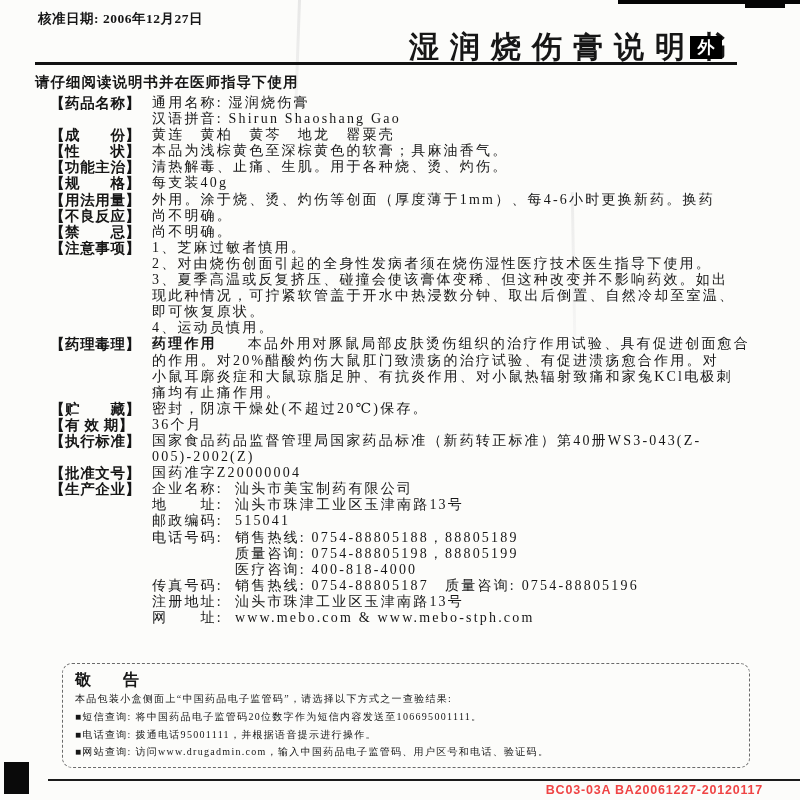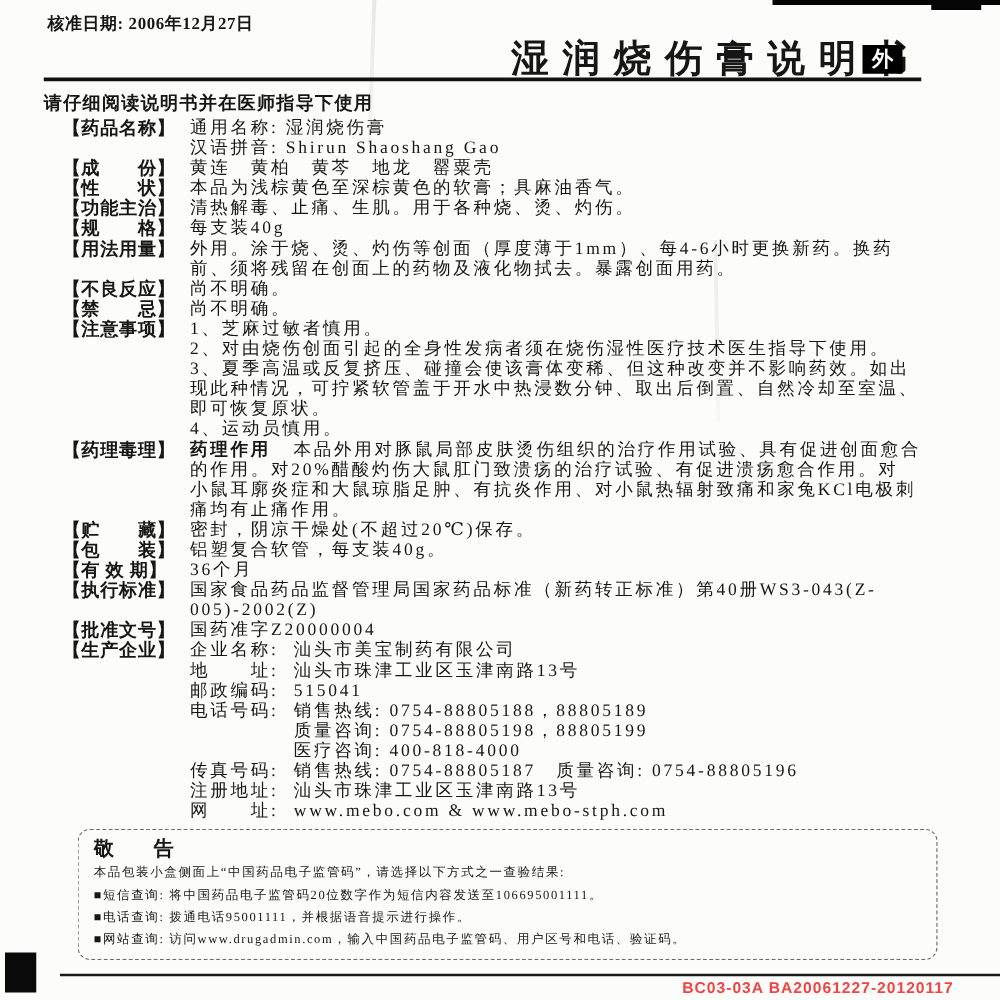--- a/index.html
+++ b/index.html
@@ -28,21 +28,21 @@
   .subtitle { position:absolute; left:35px; top:73px; width:702px; text-align:left;
               font-size:14.5px; font-weight:bold; letter-spacing:1px; }
 
   
   .body { position:absolute; left:50px; top:95px; width:706px; }
   .sec { display:flex; align-items:flex-start; }
   .lab { width:102px; flex-shrink:0; font-weight:bold; font-size:14.5px; letter-spacing:.6px;
          line-height:16.1px; white-space:nowrap; }
   .cnt { flex:1; min-width:0; }
   .ln  { font-size:14px; letter-spacing:2.2px; line-height:16.1px; white-space:nowrap; }
-  .lead { font-weight:bold; margin-right:18px;text-align:center; }
+  .lead { font-weight:bold; margin-right:31px;text-align:center; }
   .kv { display:flex; align-items:flex-start; }
   .k  { width:83px; flex-shrink:0; font-size:14px; letter-spacing:2.2px; line-height:16.1px; white-space:nowrap; }
   .v  { font-size:14px; letter-spacing:2.2px; line-height:16.1px; white-space:nowrap; }
   .vcol { min-width:0; }
 
   
   .notice { position:absolute; left:62px; top:663px; width:688px; height:105px;
             box-sizing:border-box; border:1.5px dashed #6b6b6b; border-radius:10px;
             padding:6px 12px 0 12px; }
   .nhead { text-align:left; font-weight:bold; font-size:16px; letter-spacing:8px; line-height:20px; }
@@ -107,21 +107,20 @@
       <span class="lab">【规　　格】</span>
       <div class="cnt">
         <div class="ln">每支装40g</div>
       </div>
     </div>
 
     <div class="sec">
       <span class="lab">【用法用量】</span>
       <div class="cnt">
         <div class="ln">外用。涂于烧、烫、灼伤等创面（厚度薄于1mm）、每4-6小时更换新药。换药</div>
-        <div class="ln">前、须将残留在创面上的药物及液化物拭去。暴露创面用药。</div>
       </div>
     </div>
 
     <div class="sec">
       <span class="lab">【不良反应】</span>
       <div class="cnt">
         <div class="ln">尚不明确。</div>
       </div>
     </div>
 
@@ -154,26 +153,20 @@
       </div>
     </div>
 
     <div class="sec">
       <span class="lab">【贮　　藏】</span>
       <div class="cnt">
         <div class="ln">密封，阴凉干燥处(不超过20℃)保存。</div>
       </div>
     </div>
 
-    <div class="sec">
-      <span class="lab">【包　　装】</span>
-      <div class="cnt">
-        <div class="ln">铝塑复合软管，每支装40g。</div>
-      </div>
-    </div>
 
     <div class="sec">
       <span class="lab">【有 效 期】</span>
       <div class="cnt">
         <div class="ln">36个月</div>
       </div>
     </div>
 
     <div class="sec">
       <span class="lab">【执行标准】</span>

